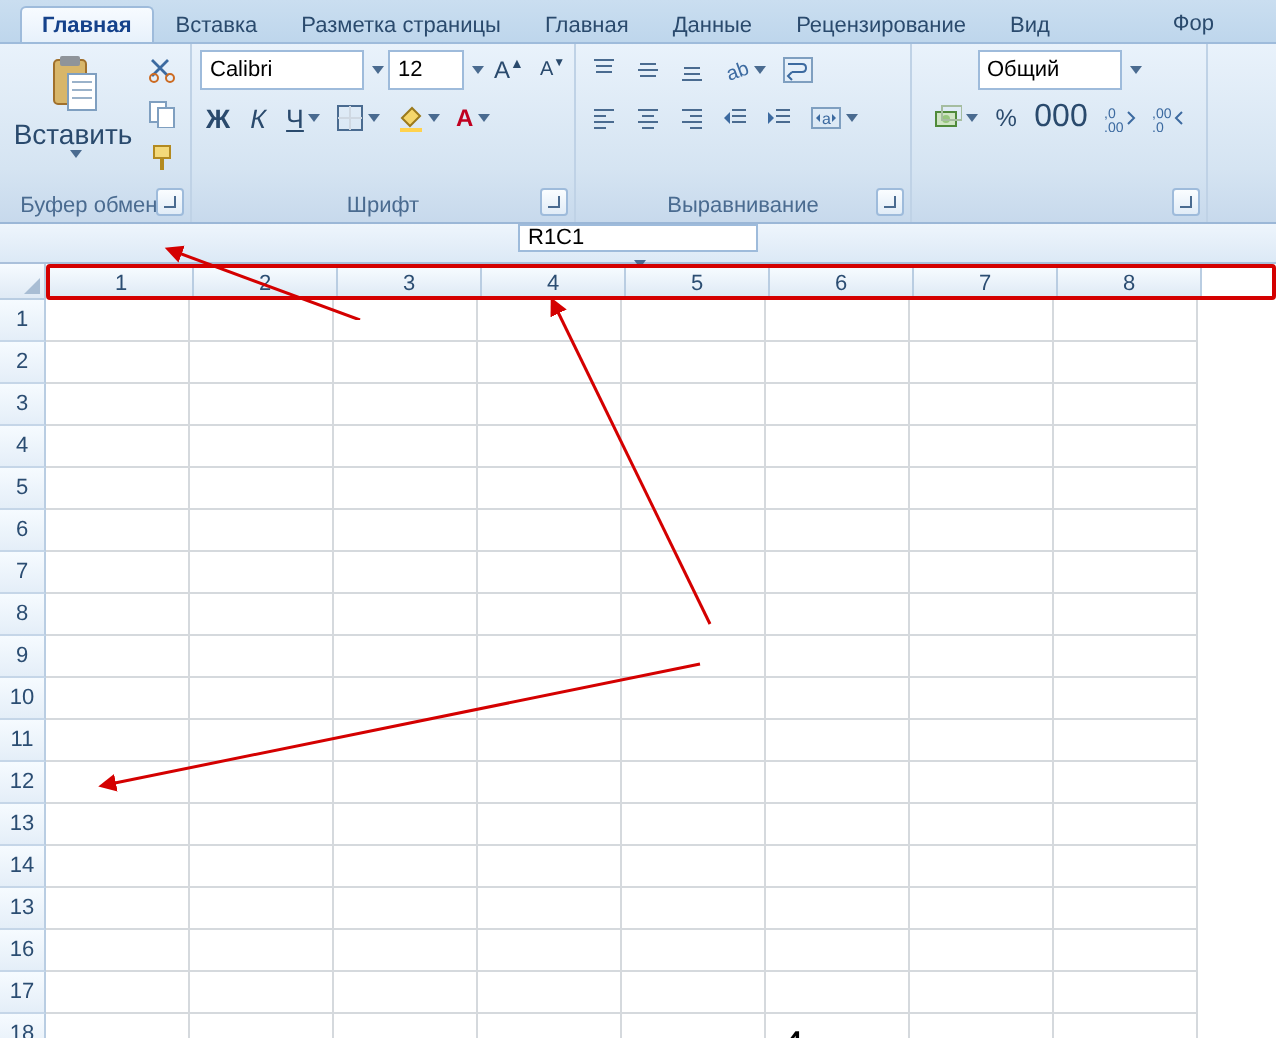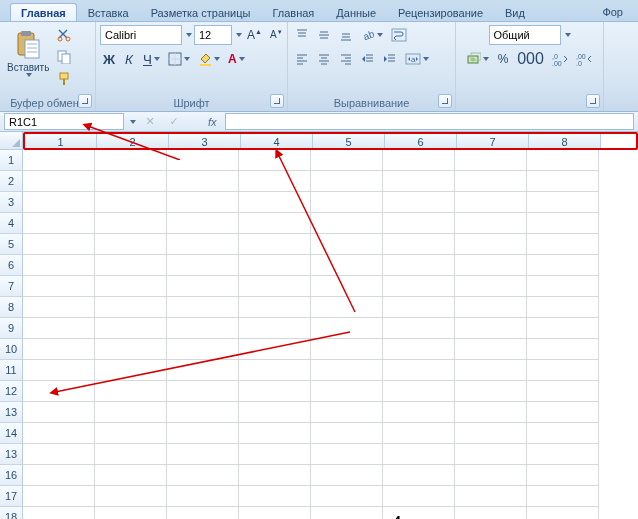--- a/index.html
+++ b/index.html
@@ -31,21 +31,21 @@
     cursor: pointer;
   }
   .tab.active {
     background: linear-gradient(#f7fbff, #e7f1fb);
     border-color: #9ebbdb;
     color: #15428b;
     font-weight: 700;
   }
   .tab.side {
     position: absolute;
-    right: 4px;
+    right: 20px;
     top: 2px;
   }
   
   .ribbon {
     height: 90px;
     background: linear-gradient(#e9f2fb, #d5e4f2 70%, #c7d9ec);
     display: flex;
     border-bottom: 1px solid #9bb7d7;
   }
   .group {
@@ -77,21 +77,21 @@
     display: inline-flex;
     align-items: center;
     justify-content: center;
     min-width: 20px;
     height: 22px;
     cursor: pointer;
     color: #2a4a6d;
     background: transparent;
   }
   .btn.small { height: 20px; min-width: 18px; }
-  .btn.big { flex-direction: column; height: 56px; min-width: 42px; font-size: 10px; text-align: center; }
+  .btn.big { flex-direction: column; height: 56px; min-width: 42px; font-size: 14px; text-align: center; }
   .btn.big svg, .btn.big .ic { margin-bottom: 2px; }
   select, .combo {
     height: 20px;
     border: 1px solid #9ebbdb;
     background: #fff;
     font: inherit;
     padding: 0 4px;
   }
   .combo-font { width: 82px; }
   .combo-size { width: 38px; }
@@ -112,20 +112,21 @@
   }
   
   .fbar {
     height: 20px;
     background: linear-gradient(#eef5fc,#dce9f6);
     display:flex;
     align-items:center;
     border-bottom:1px solid #aac0db;
     padding: 0 4px;
     gap:4px;
+    flex-direction:column;
   }
   .namebox {
     width:120px; height:17px;
     background:#fff; border:1px solid #9ebbdb;
     padding:0 4px; font: inherit;
   }
   .fx-input {
     flex:1; height:17px;
     background:#fff; border:1px solid #9ebbdb;
     padding:0 4px;

